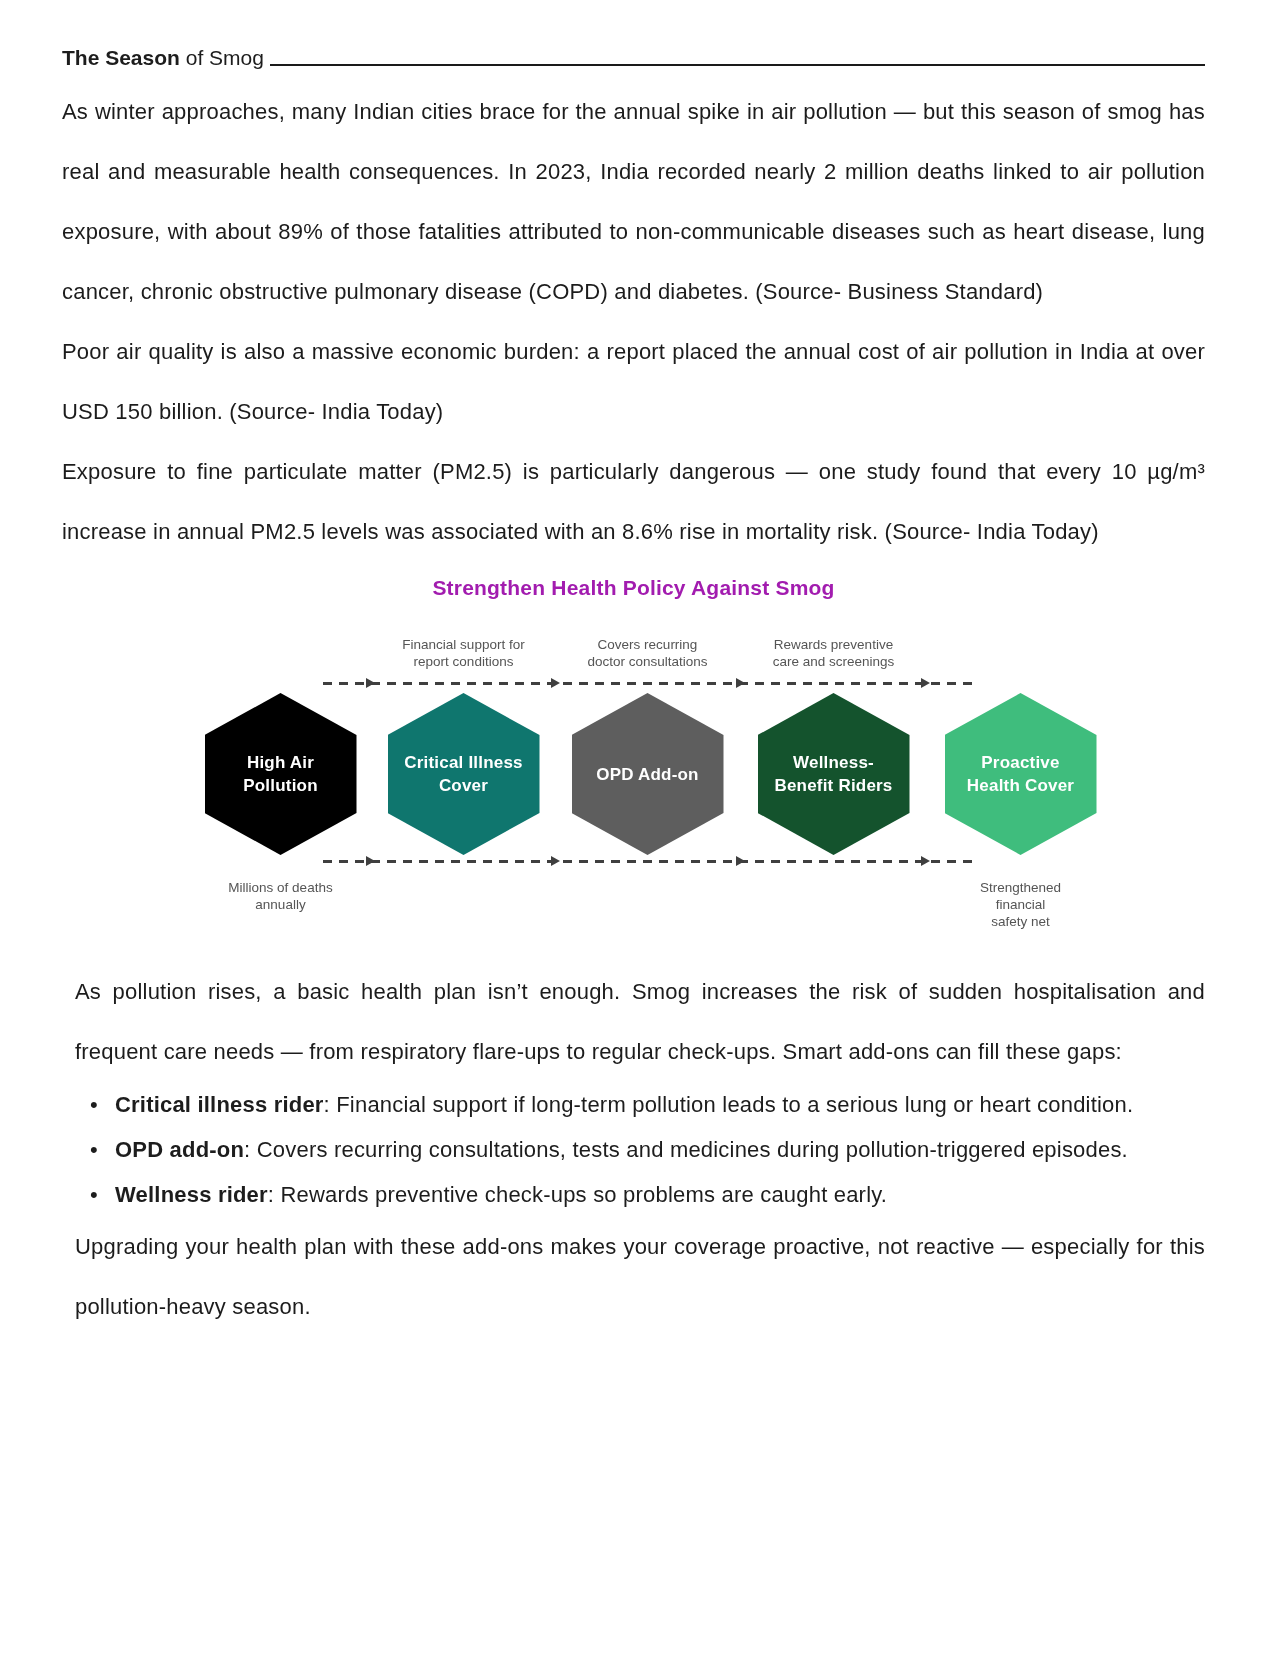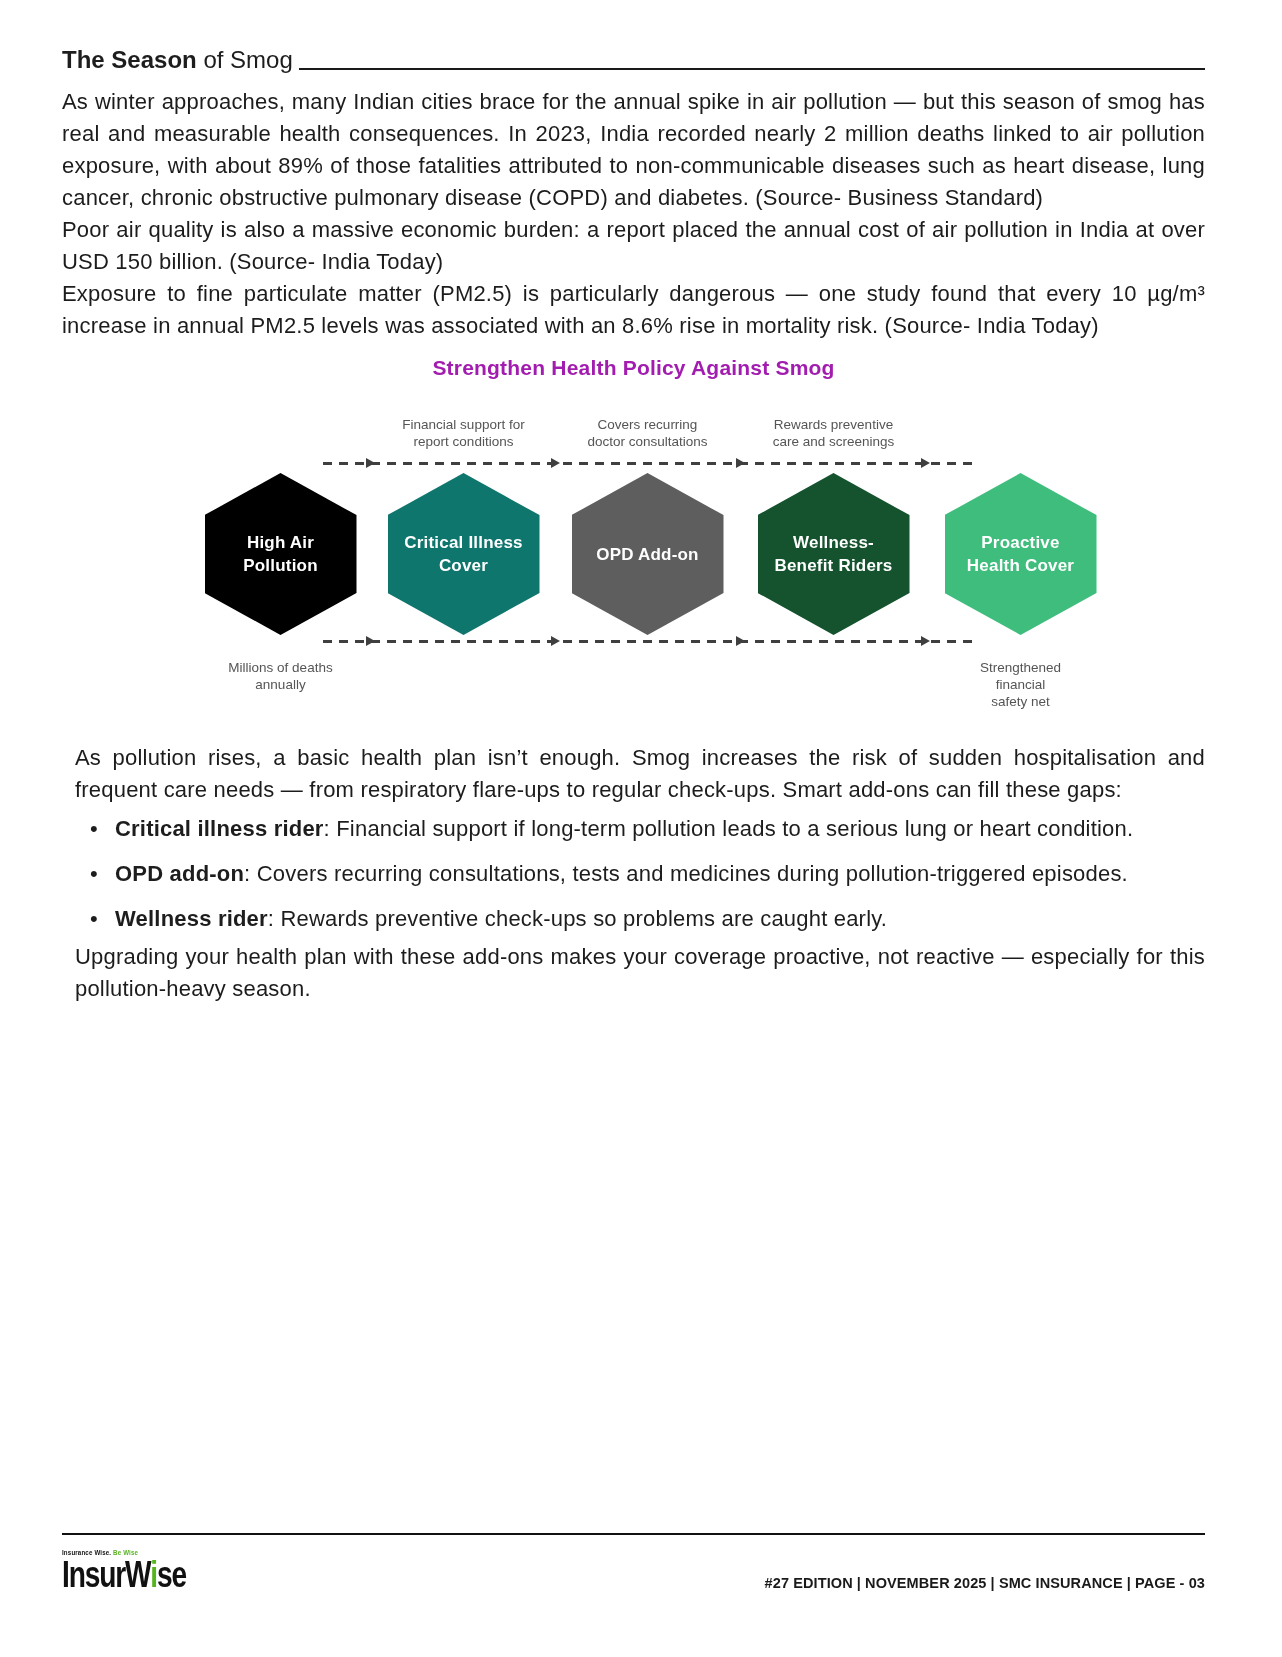--- a/index.html
+++ b/index.html
@@ -9,39 +9,39 @@
     font-family:"Liberation Sans", sans-serif;
     color:#1d1d1d; overflow:hidden;
   }
   .page{
     width:100%; height:100%;
     padding:46px 77px 0 62px;
     display:flex; flex-direction:column;
   }
   
   .runhead{ display:flex; align-items:flex-end; }
-  .runhead-text{ font-size:24px; white-space:nowrap; }
+  .runhead-text{ font-size:21px; white-space:nowrap; }
   .runhead-text .b{ font-weight:bold; }
   .runhead-rule{ flex:1; border-bottom:2px solid #1a1a1a; margin-left:6px; margin-bottom:4px; }
 
   
   h1{
     margin-top:18px;
     font-family:"Liberation Serif", serif;
     font-weight:bold;
     font-size:51px; line-height:64px;
     letter-spacing:-0.5px;
     color:#1e1e1e;
   }
   h1 .green{  }
 
   
   p.copy{
     margin-top:12px;
-    font-size:22px; line-height:32px;
+    font-size:22px; line-height:60px;
     letter-spacing:0.2px;
     text-align:justify;
     color:#1c1c1c;
   }
   p.copy.tight{ margin-top:0; }
 
   
   .diagram{
     position:relative;
     width:920px; height:352px;
@@ -212,28 +212,14 @@
     <div class="bullet-row">
       <span class="bullet-dot">•</span>
       <p class="bullet-text">
         <span class="lead">Wellness rider</span><span>: Rewards preventive check-ups so problems are caught early.</span>
       </p>
     </div>
 
     <p class="copy tight">Upgrading your health plan with these add-ons makes your coverage proactive, not reactive — especially for this pollution-heavy season.</p>
   </div>
 
-  <div class="footer">
-    <div class="footer-rule"></div>
-    <div class="footer-row">
-      <div class="logo">
-        <div class="logo-tagline">
-          <span>Insurance Wise. </span><span style="color: rgb(87, 179, 32);">Be Wise</span>
-        </div>
-        <div class="logotype">
-          <span>InsurW</span><span style="color: rgb(87, 179, 32);">i</span><span>se</span>
-        </div>
-      </div>
-      <div class="footer-right">#27 EDITION | NOVEMBER 2025 | SMC INSURANCE | PAGE - 03</div>
-    </div>
-  </div>
 
 </div>
 
 </body></html>

